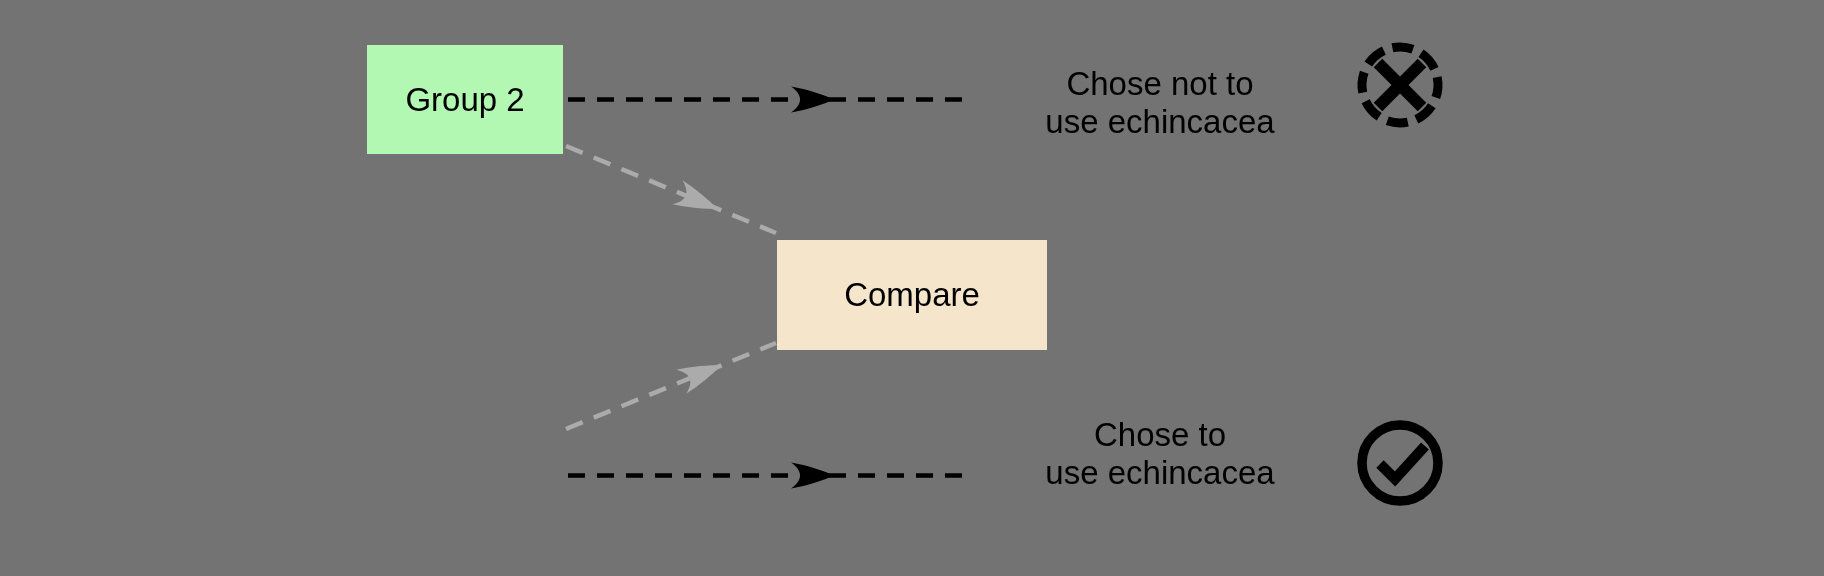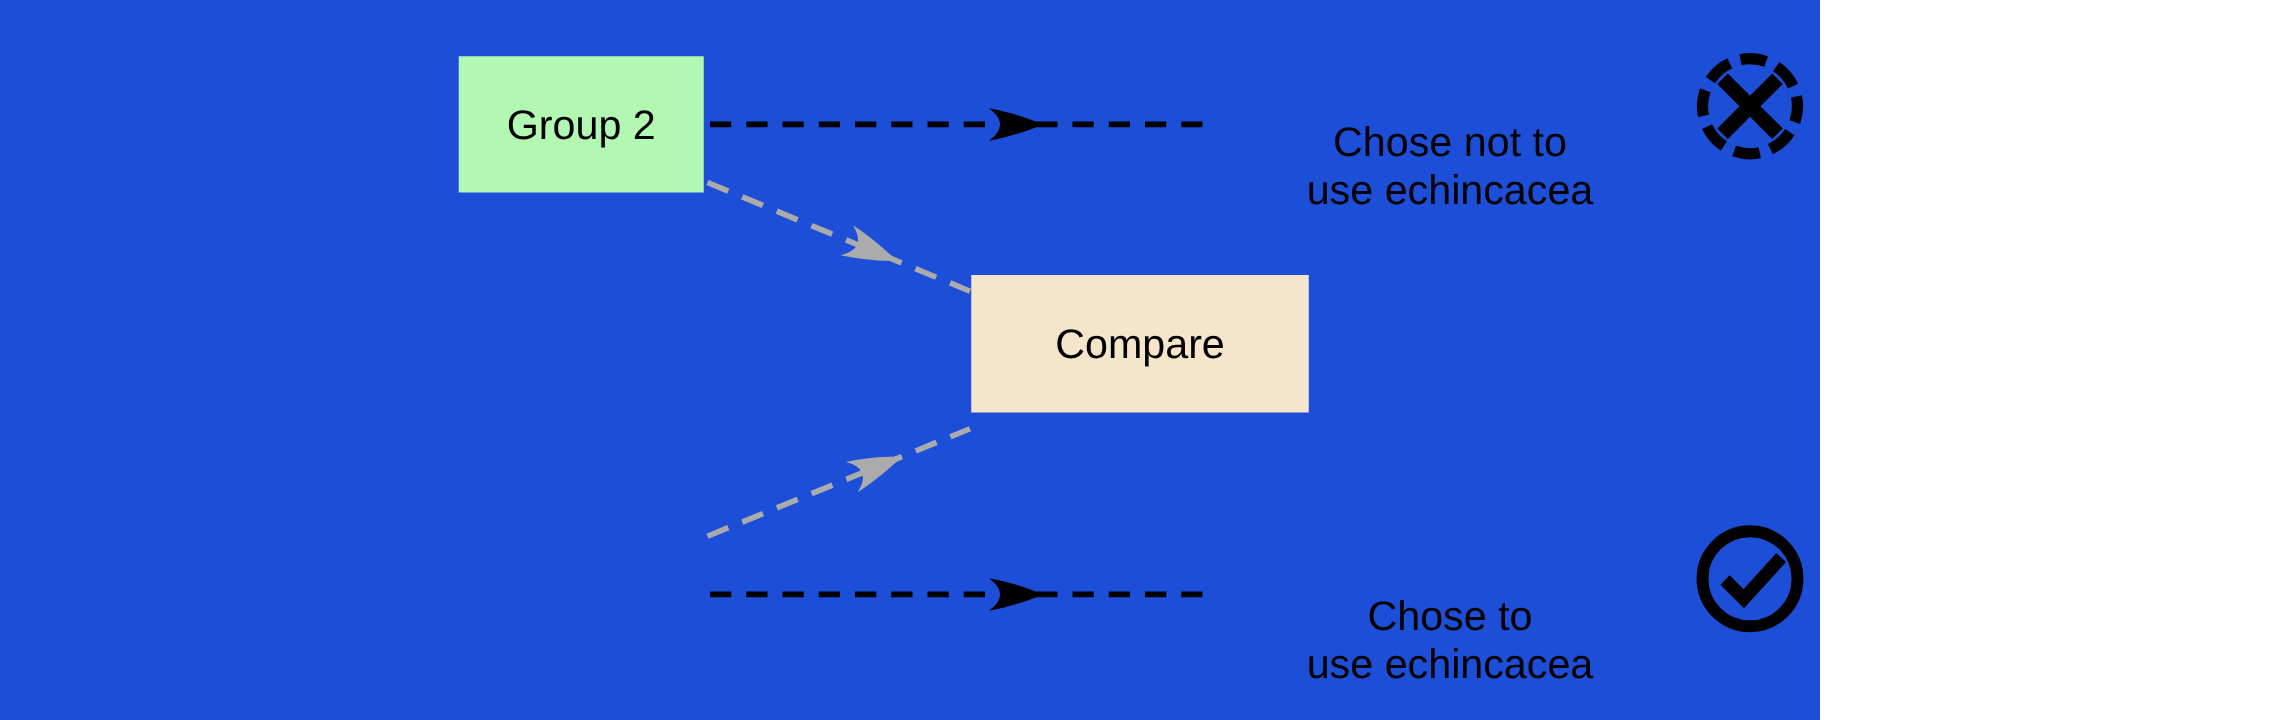--- a/index.html
+++ b/index.html
@@ -3,24 +3,24 @@
 <meta charset="utf-8">
 <style>
   html, body {
     margin: 0;
     padding: 0;
     background: #ffffff;
     font-family: "Liberation Sans", sans-serif;
   }
   .canvas {
     position: relative;
-    width: 1456px;
+    width: 1824px;
     height: 576px;
     overflow: hidden;
-    background: #1d4ed8;
+    background: #737373;
   }
   .layer {
     position: absolute;
     left: 0;
     top: 0;
   }
   .node {
     position: absolute;
     display: flex;
     align-items: center;
@@ -29,21 +29,20 @@
     color: #000000;
   }
   .outcome-label {
     position: absolute;
     width: 320px;
     text-align: center;
     font-size: 33px;
     line-height: 38px;
     color: #000000;
     white-space: pre-line;
-    margin-top: 30px;
   }
   .icon {
     position: absolute;
   }
   .dash-line {
     fill: none;
     stroke-width: 4.5px;
   }
 </style>
 </head>
@@ -75,28 +74,28 @@
       <line class="dash-line" x1="566" y1="429" x2="776" y2="343" stroke-dasharray="18 12" style="stroke: rgb(171, 171, 171);"></line>
       <use href="#stealth-arrow" transform="translate(722,365) rotate(-22.3)" style="fill: rgb(171, 171, 171);"></use>
     </g>
   </svg>
 
   <div class="node" style="left: 367px; top: 45px; width: 196px; height: 109px; background-color: rgb(178, 248, 178);">
     <span>Group 2</span>
   </div>
 
 
-  <div class="node" style="left: 777px; top: 220px; width: 270px; height: 110px; background-color: rgb(245, 230, 203);">
+  <div class="node" style="left: 777px; top: 240px; width: 270px; height: 110px; background-color: rgb(245, 230, 203);">
     <span>Compare</span>
   </div>
 
   <div class="outcome-label" style="left:1000px; top:65px;">Chose not to
 use echincacea</div>
 
-  <div class="outcome-label" style="left:1000px; top:444px;">Chose to
+  <div class="outcome-label" style="left:1000px; top:416px;">Chose to
 use echincacea</div>
 
   <svg class="icon" style="left:1352px; top:37px;" width="96" height="96" viewBox="0 0 96 96">
     <circle cx="48" cy="48" r="38" fill="none" stroke-width="9" stroke-dasharray="20.8 9.05" transform="rotate(-12 48 48)" style="stroke: rgb(0, 0, 0);"></circle>
     <line x1="26" y1="26" x2="70" y2="70" stroke-width="12" style="stroke: rgb(0, 0, 0);"></line>
     <line x1="26" y1="70" x2="70" y2="26" stroke-width="12" style="stroke: rgb(0, 0, 0);"></line>
   </svg>
 
   <svg class="icon" style="left:1352px; top:415px;" width="96" height="96" viewBox="0 0 96 96">
     <circle cx="48" cy="48" r="38" fill="none" stroke-width="9.5" style="stroke: rgb(0, 0, 0);"></circle>

